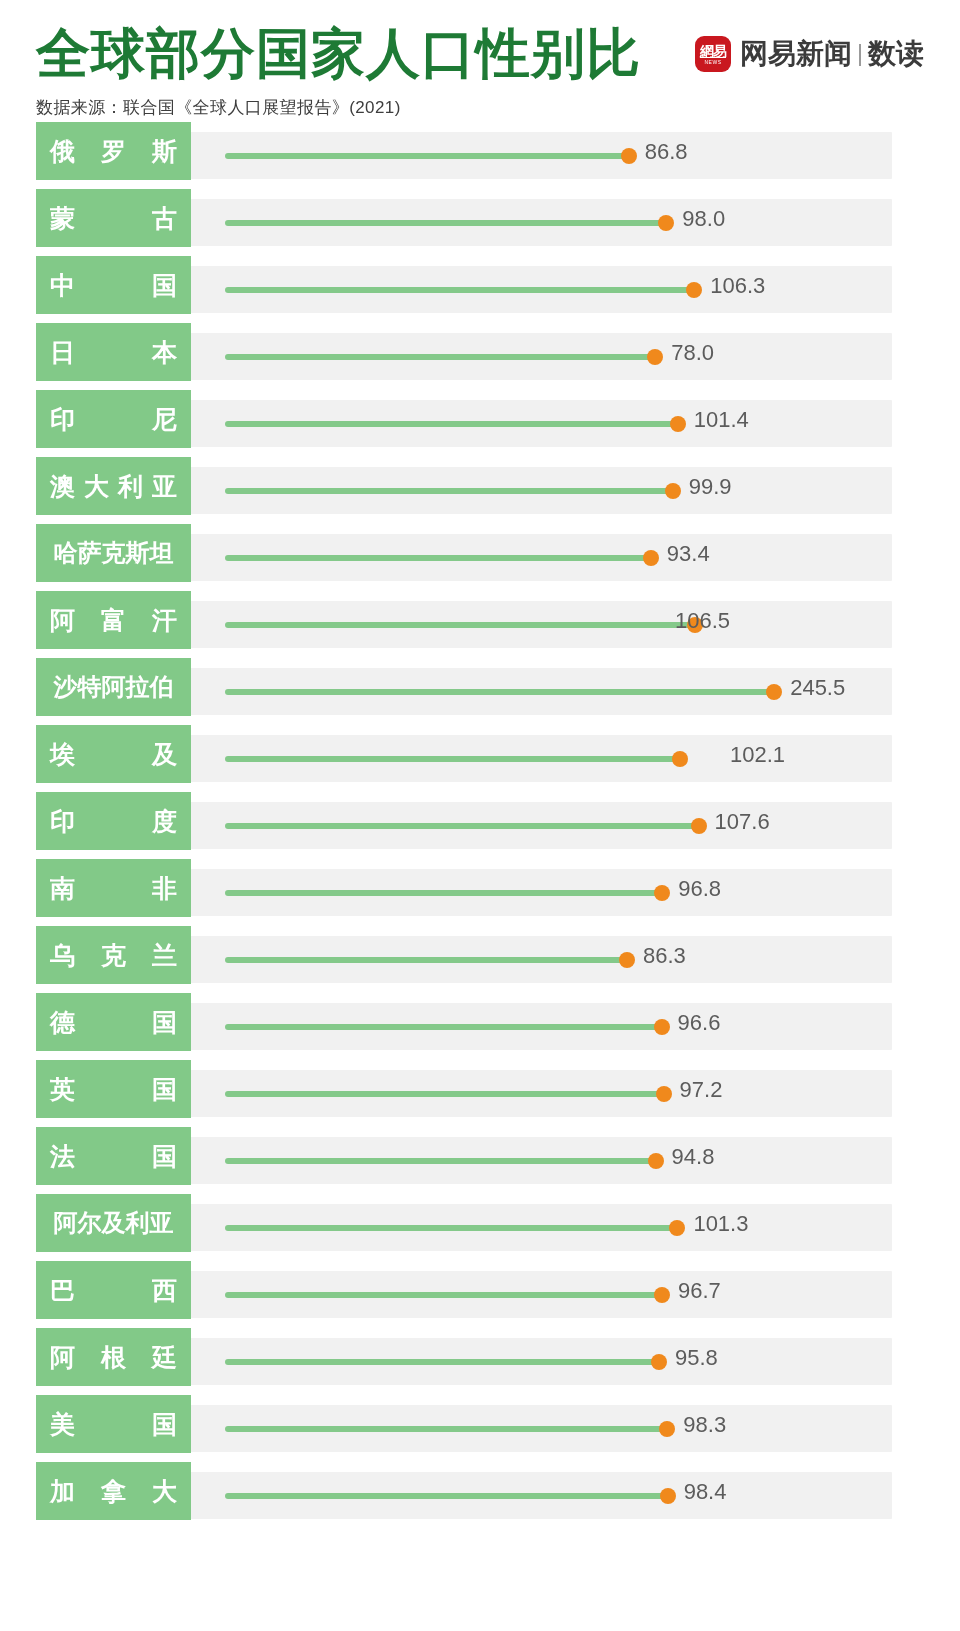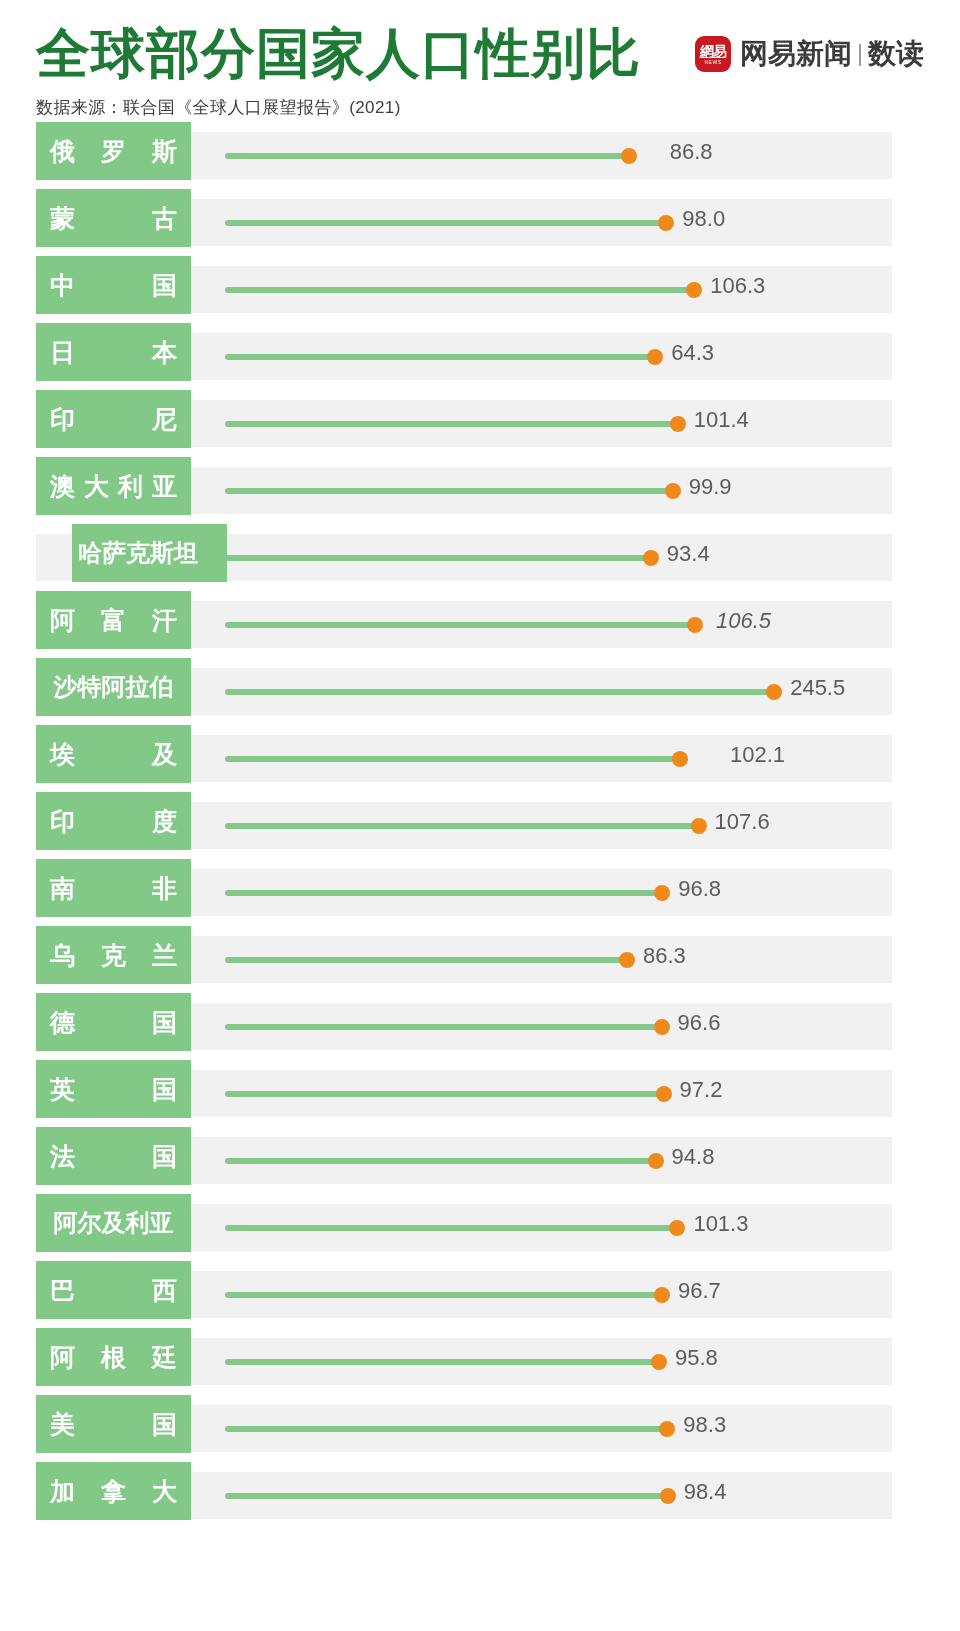--- a/index.html
+++ b/index.html
@@ -191,21 +191,21 @@
   <div class="chart" id="chart">
       <div class="row">
         <div class="row-strip"></div>
         <div class="row-line" style="width: 403.68px;"></div>
         <div class="row-label">
           <span>俄</span>
           <span>罗</span>
           <span>斯</span>
         </div>
         <div class="row-dot" style="left: 628.68px;"></div>
-        <div class="row-value" style="left: 644.68px; margin-left: 25px;">86.8</div>
+        <div class="row-value" style="left: 644.68px;">86.8</div>
       </div>
       <div class="row">
         <div class="row-strip"></div>
         <div class="row-line" style="width: 441.312px;"></div>
         <div class="row-label">
           <span>蒙</span>
           <span>古</span>
         </div>
         <div class="row-dot" style="left: 666.312px;"></div>
         <div class="row-value" style="left: 682.312px;">98.0</div>
@@ -221,21 +221,21 @@
         <div class="row-value" style="left: 710.2px;">106.3</div>
       </div>
       <div class="row">
         <div class="row-strip"></div>
         <div class="row-line" style="width: 430.224px;"></div>
         <div class="row-label">
           <span>日</span>
           <span>本</span>
         </div>
         <div class="row-dot" style="left: 655.224px;"></div>
-        <div class="row-value" style="left: 671.224px;">64.3</div>
+        <div class="row-value" style="left: 671.224px;">78.0</div>
       </div>
       <div class="row">
         <div class="row-strip"></div>
         <div class="row-line" style="width: 452.736px;"></div>
         <div class="row-label">
           <span>印</span>
           <span>尼</span>
         </div>
         <div class="row-dot" style="left: 677.736px;"></div>
         <div class="row-value" style="left: 693.736px;">101.4</div>
@@ -248,36 +248,36 @@
           <span>大</span>
           <span>利</span>
           <span>亚</span>
         </div>
         <div class="row-dot" style="left: 672.696px;"></div>
         <div class="row-value" style="left: 688.696px;">99.9</div>
       </div>
       <div class="row">
         <div class="row-strip"></div>
         <div class="row-line" style="width: 425.856px;"></div>
-        <div class="row-label" style="justify-content: flex-start; letter-spacing: 0px; padding: 0px 6px; font-size: 24px; margin-left: 36px;">
+        <div class="row-label" style="justify-content: center; letter-spacing: 0px; padding: 0px 6px; font-size: 24px;">
           <span>哈萨克斯坦</span>
         </div>
         <div class="row-dot" style="left: 650.856px;"></div>
         <div class="row-value" style="left: 666.856px;">93.4</div>
       </div>
       <div class="row">
         <div class="row-strip"></div>
         <div class="row-line" style="width: 469.872px;"></div>
         <div class="row-label">
           <span>阿</span>
           <span>富</span>
           <span>汗</span>
         </div>
         <div class="row-dot" style="left: 694.872px;"></div>
-        <div class="row-value" style="left: 716px; font-style: italic;">106.5</div>
+        <div class="row-value" style="left: 675px;">106.5</div>
       </div>
       <div class="row">
         <div class="row-strip"></div>
         <div class="row-line" style="width: 549.168px;"></div>
         <div class="row-label" style="justify-content: center; letter-spacing: 0px; padding: 0px 6px; font-size: 24px;">
           <span>沙特阿拉伯</span>
         </div>
         <div class="row-dot" style="left: 774.168px;"></div>
         <div class="row-value" style="left: 790.168px;">245.5</div>
       </div>

